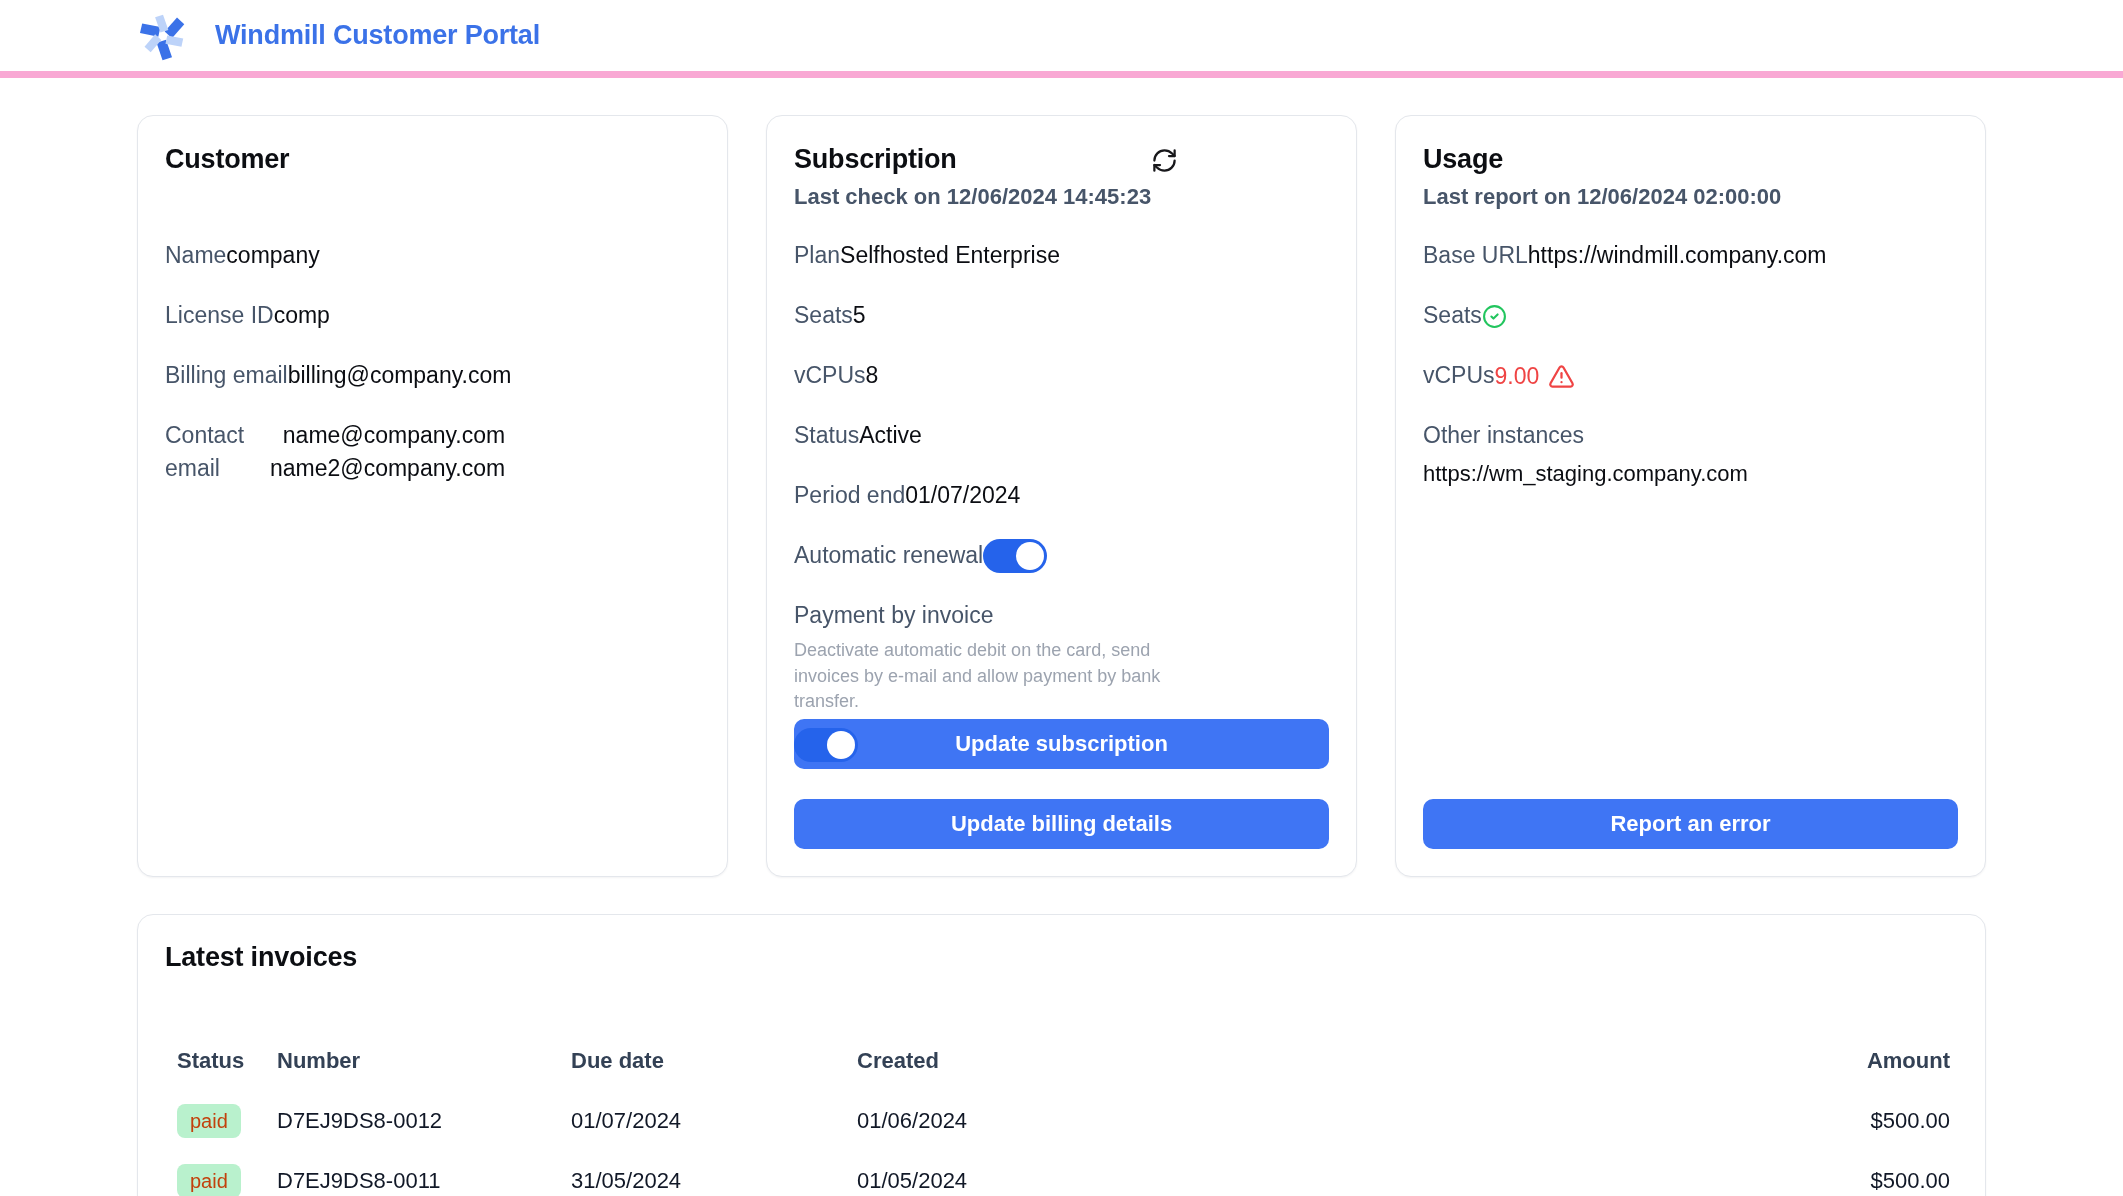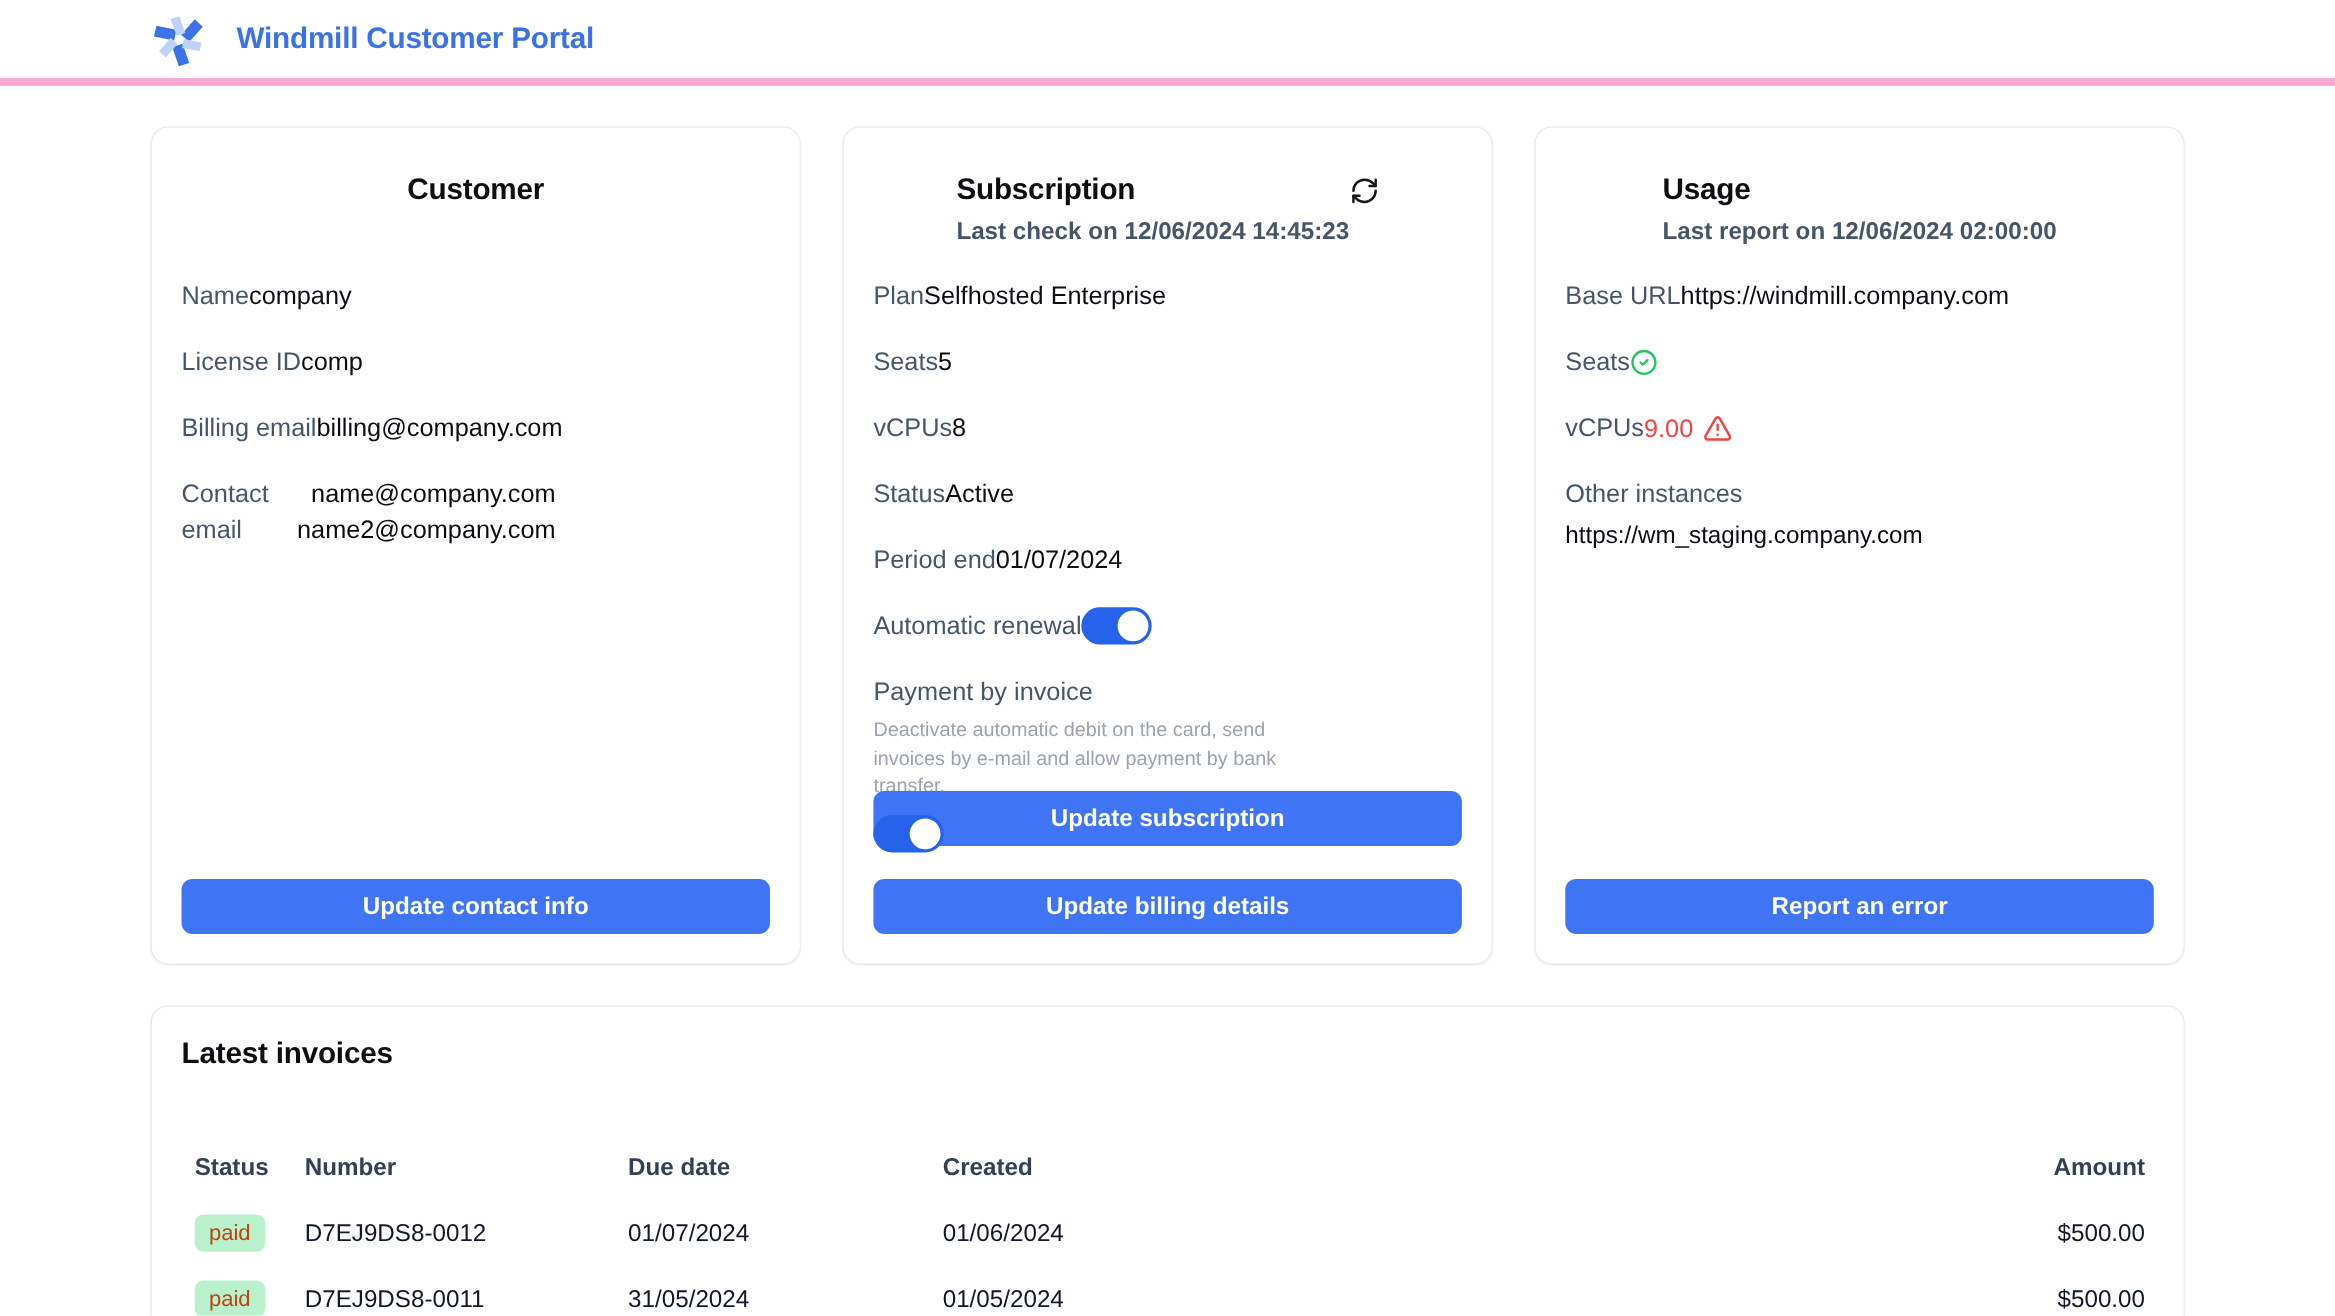--- a/index.html
+++ b/index.html
@@ -13,21 +13,21 @@
   .topbar { height:78px; border-bottom:7px solid #f9a8d4; display:flex; align-items:center; padding-left:135px; gap:24px; background:#fff; }
   .brand-title { font-size:27px; font-weight:700; color:#3b72e8; letter-spacing:-0.2px; }
   
   .main { width:1849px; margin:37px auto 0; }
   .cards { display:grid; grid-template-columns:repeat(3,1fr); gap:38px; }
   .card {
     background:#fff; border:1px solid #e4e7ec; border-radius:16px;
     padding:27px; height:762px; display:flex; flex-direction:column;
     box-shadow:0 1px 2px rgba(16,24,40,.05);
   }
-  .card-head { min-height:96px; display:flex; justify-content:center; align-items:flex-start;margin-top:13px; }
+  .card-head { min-height:96px; display:flex; justify-content:flex-start; align-items:flex-start; }
   .card-title { font-size:27px; font-weight:700; color:#0c0e12; margin:0; line-height:1.25; letter-spacing:-0.2px; }
   .card-sub { margin-top:7px; font-size:22px; color:#475569;font-weight:bold; }
   .row { display:flex; align-items:flex-start; margin-bottom:26px; min-height:34px; }
   .row-label { font-size:23px; color:#475569; line-height:1.45; }
   .label-narrow { max-width:105px; }
   .row-value { font-size:23px; color:#0b0d12; text-align:right; line-height:1.45; }
   .spacer { flex:1; }
   .btn {
     display:flex; align-items:center; justify-content:center;
     height:50px; width:100%; border:none; border-radius:10px;
@@ -101,21 +101,20 @@
         <span class="row-value">billing@company.com</span>
       </div>
       <div class="row">
         <span class="row-label label-narrow">Contact email</span>
         <span class="row-value">
           <div>name@company.com</div>
           <div>name2@company.com</div>
         </span>
       </div>
       <div class="spacer"></div>
-      <button class="btn">Update contact info</button>
     </section>
 
     <section class="card">
       <div class="card-head">
         <div>
           <h2 class="card-title">Subscription</h2>
           <div class="card-sub">Last check on 12/06/2024 14:45:23</div>
         </div>
         <button class="refresh-btn">
           <span class="icon">

